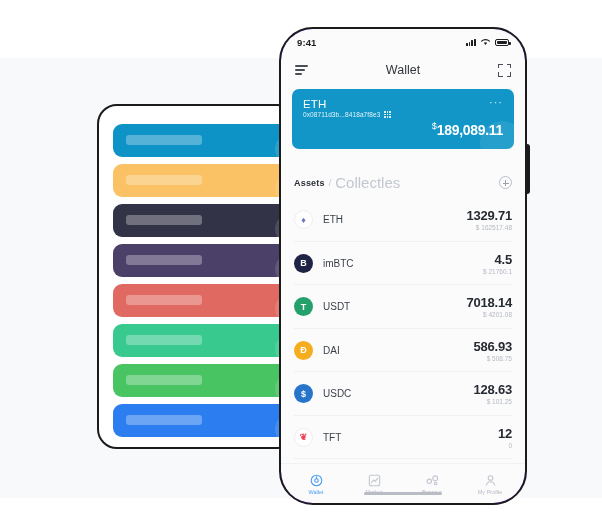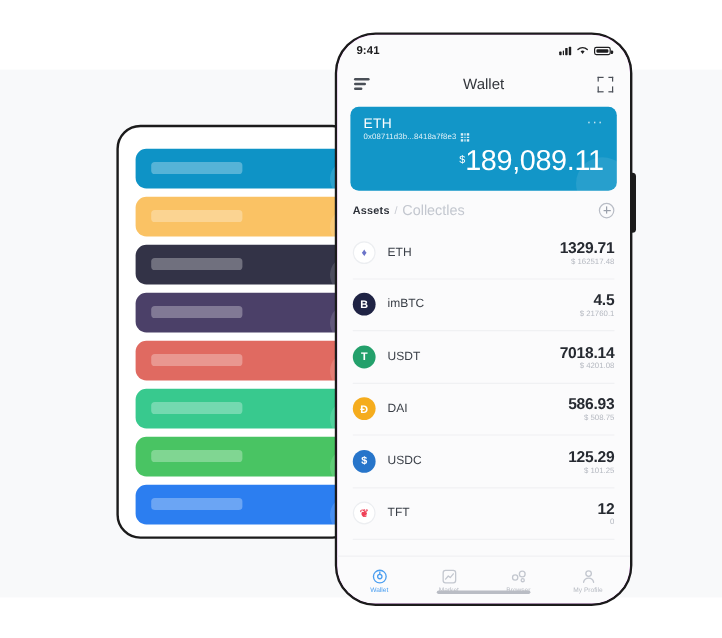--- a/index.html
+++ b/index.html
@@ -51,21 +51,21 @@
     font-weight: bold;
     display: flex; align-items: center; justify-content: center;
     padding-bottom: 7px;
   }
 
   
   .phone {
     position: absolute;
     left: 279px; top: 27px;
     width: 248px; height: 478px;
-    background: #f0abfc;
+    background: #6d28d9;
     border: 2.5px solid #1b1b1b;
     border-radius: 34px;
     z-index: 4;
     overflow: hidden;
   }
   .power-btn {
     position: absolute;
     left: 526px; top: 144px;
     width: 4px; height: 50px;
     background: #1b1b1b;
@@ -131,30 +131,30 @@
   }
   .wc-top { display:flex; align-items:flex-start; }
   .wc-name { font-size:11.5px; color:#ffffff; font-weight:400; letter-spacing:.2px; }
   .wc-dots { margin-left:auto; color:rgba(255,255,255,.8); font-size:11px; line-height:8px; letter-spacing:1px; cursor:pointer; }
   .wc-addr-row { display:flex; align-items:center; gap:4px; margin-top:1px; }
   .wc-addr { font-size:6.5px; color:rgba(255,255,255,0.88); letter-spacing:.1px; }
   .qr-ico { display:grid; grid-template-columns:repeat(3,1.6px); grid-template-rows:repeat(3,1.6px); gap:.8px; }
   .qr-ico i { background: rgba(255,255,255,0.85); display:block; }
   .wc-bal { text-align:right; margin-top:3px; color:#fff; white-space:nowrap; }
   .wc-cur { font-size:9px; vertical-align:super; font-weight:400; }
-  .wc-amt { font-size:24px; font-weight:400; letter-spacing:-.3px; }
+  .wc-amt { font-size:14px; font-weight:700; letter-spacing:-.3px; }
 
   .tabs-row {
     display:flex; align-items:center;
-    padding: 9px 13px 7px 13px;
+    padding: 25px 13px 7px 13px;
     flex: none;
   }
   .tab-assets { font-size:9px; color:#2c3038; font-weight:700; letter-spacing:.2px; cursor:pointer; }
   .tab-sep { font-size:9px; color:#c7cad1; margin:0 4px; }
-  .tab-coll { font-size:12px; color:#c3c7cf; cursor:pointer; }
+  .tab-coll { font-size:15px; color:#c3c7cf; cursor:pointer; }
   .add-btn {
     margin-left:auto; width:13px; height:13px;
     border:1px solid #b9bdc6; border-radius:50%;
     position:relative; cursor:pointer;
   }
   .add-btn::before,.add-btn::after{content:"";position:absolute;background:#9aa0ab;}
   .add-btn::before{left:2.7px;top:5.2px;width:6px;height:1px;}
   .add-btn::after{left:5.2px;top:2.7px;width:1px;height:6px;}
 
   .asset-list { flex:1; overflow:hidden; }
@@ -333,21 +333,21 @@
           <div class="ar-sym">DAI</div>
           <div class="ar-right">
             <div class="ar-amt">586.93</div>
             <div class="ar-fiat">$ 508.75</div>
           </div>
         </div>
         <div class="asset-row">
           <div class="ar-icon" style="background: rgb(39, 117, 202); color: rgb(255, 255, 255);">$</div>
           <div class="ar-sym">USDC</div>
           <div class="ar-right">
-            <div class="ar-amt">125.29</div>
+            <div class="ar-amt">128.63</div>
             <div class="ar-fiat">$ 101.25</div>
           </div>
         </div>
         <div class="asset-row">
           <div class="ar-icon" style="background: rgb(255, 255, 255); color: rgb(239, 64, 86); border: 1px solid rgb(236, 238, 241);">❦</div>
           <div class="ar-sym">TFT</div>
           <div class="ar-right">
             <div class="ar-amt">12</div>
             <div class="ar-fiat">0</div>
           </div>

